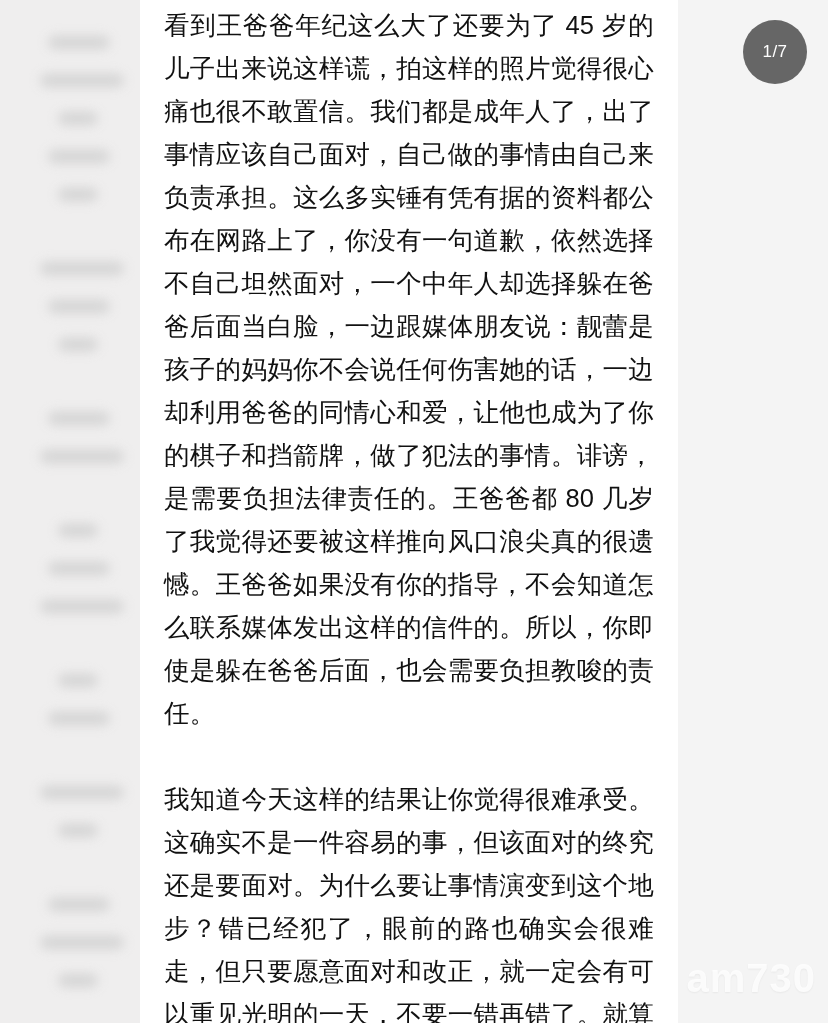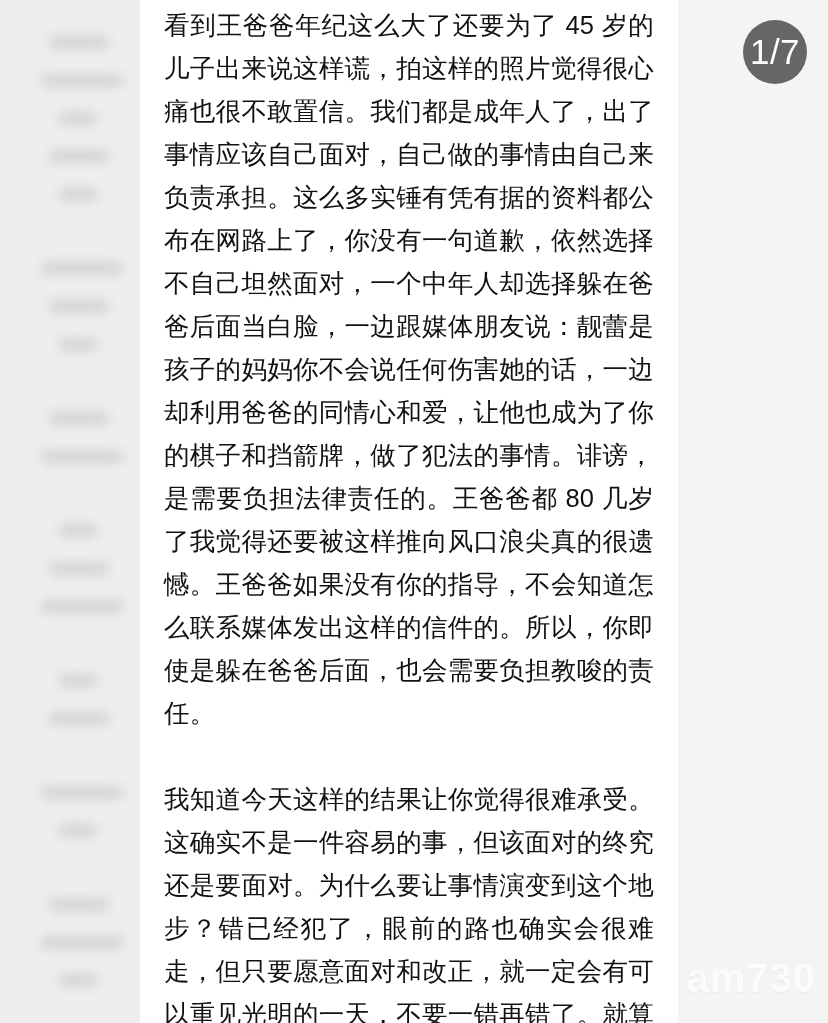--- a/index.html
+++ b/index.html
@@ -81,21 +81,21 @@
     top: 20px;
     right: 21px;
     width: 64px;
     height: 64px;
     border-radius: 50%;
     background: rgba(62,62,62,0.78);
     color: #ffffff;
     display: flex;
     align-items: center;
     justify-content: center;
-    font-size: 35px;
+    font-size: 17px;
     letter-spacing: 0.5px;
     font-family: "Liberation Sans", sans-serif;
   }
   
   .watermark {
     position: absolute;
     right: 12px;
     bottom: 22px;
     font-size: 40px;
     font-weight: bold;

